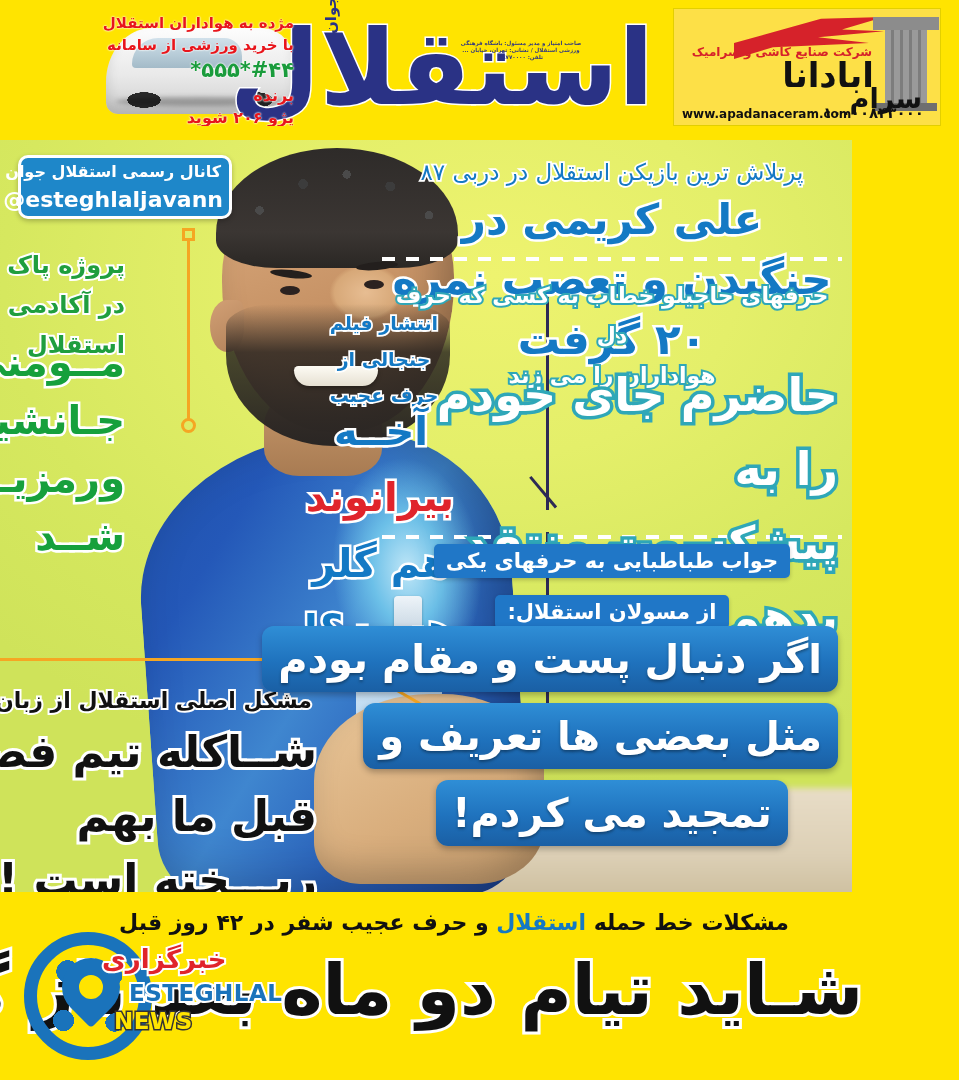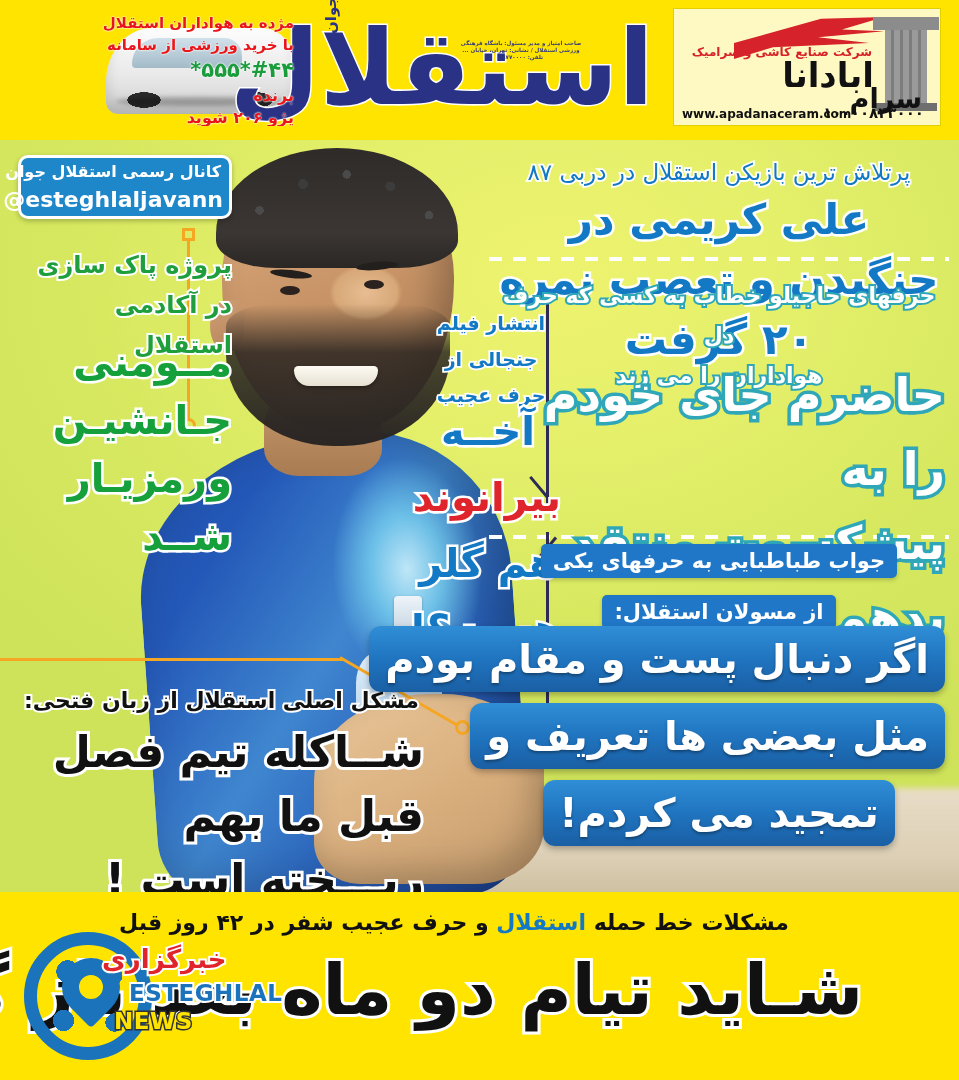--- a/index.html
+++ b/index.html
@@ -55,41 +55,41 @@
     color:#2a3285; transform:rotate(-90deg); transform-origin:left top; direction:rtl;
   }
   .title-info {
     position:absolute; left:150px; top:34px; width:130px; font-size:5.5px;
     line-height:7px; color:#2a3285; direction:rtl; text-align:center; font-weight:bold;
     letter-spacing:-.2px; opacity:.95;
   }
 
   .ad-right {
     position:absolute; right:18px; top:8px; width:268px; height:118px;
-    background:#fef9c3; border:1px solid #e3cf00; overflow:hidden;
+    background:#fde047; border:1px solid #e3cf00; overflow:hidden;
   }
   .ac-swoosh {
     position:absolute; right:56px; top:8px; width:150px; height:42px;
     background:#d6222a;
     clip-path:polygon(0% 62%,58% 4%,100% 0%,72% 30%,100% 34%,56% 48%,90% 62%,26% 72%,0% 100%);
   }
   .ac-pillar { position:absolute; right:6px; top:8px; width:56px; height:94px; }
   .ac-pillar .cap { position:absolute; left:-5px; top:0; width:66px; height:13px; background:#8c8c8c; }
   .ac-pillar .shaft { position:absolute; left:7px; top:13px; width:42px; height:74px;
     background:repeating-linear-gradient(90deg,#9a9a9a 0 6px,#7d7d7d 6px 9px); }
   .ac-pillar .base { position:absolute; left:-3px; bottom:0; width:62px; height:8px; background:#6f6f6f; }
   .ac-co { position:absolute; right:68px; top:36px; font-size:12px; font-weight:bold; color:#d6222a; direction:rtl; white-space:nowrap; }
   .ac-name { position:absolute; right:66px; top:46px; font-size:34px; font-weight:bold; color:#111; direction:rtl; white-space:nowrap; }
   .ac-name2 { position:absolute; right:18px; top:74px; font-size:27px; font-weight:bold; color:#111; direction:rtl; white-space:nowrap; }
   .ac-url { position:absolute; left:8px; bottom:4px; font-size:12px; color:#111; direction:ltr; font-weight:bold; }
   .ac-phone { position:absolute; right:16px; bottom:3px; font-size:15px; color:#111; direction:rtl; font-weight:bold; white-space:nowrap; }
 
   
   .stage {
-    position:absolute; left:0; top:140px; width:959px; height:752px; overflow:hidden;
+    position:absolute; left:0; top:140px; width:852px; height:752px; overflow:hidden;
     background:
       radial-gradient(ellipse 700px 520px at 58% 18%, #eef36f 0%, #e4ef6a 35%, #d6e85f 70%, #cfe35a 100%),
       linear-gradient(180deg,#e9f27a 0%,#dcee68 45%,#d2e95e 100%);
   }
 
   
   .photo { position:absolute; left:118px; top:-6px; width:430px; height:760px; }
   .ph-torso {
     position:absolute; left:28px; top:300px; width:372px; height:470px;
     background:

